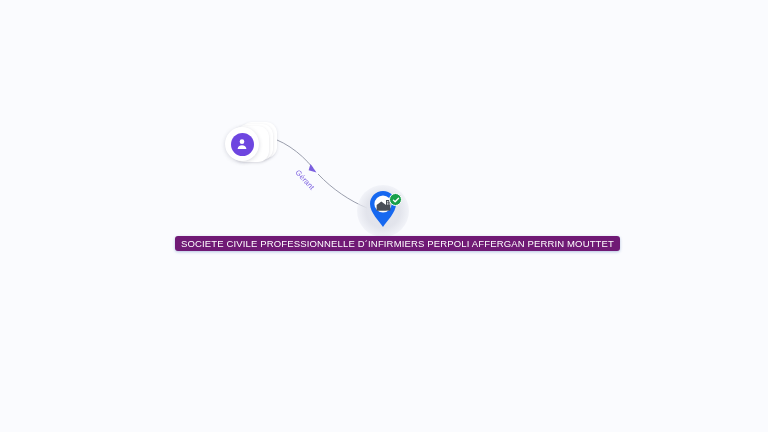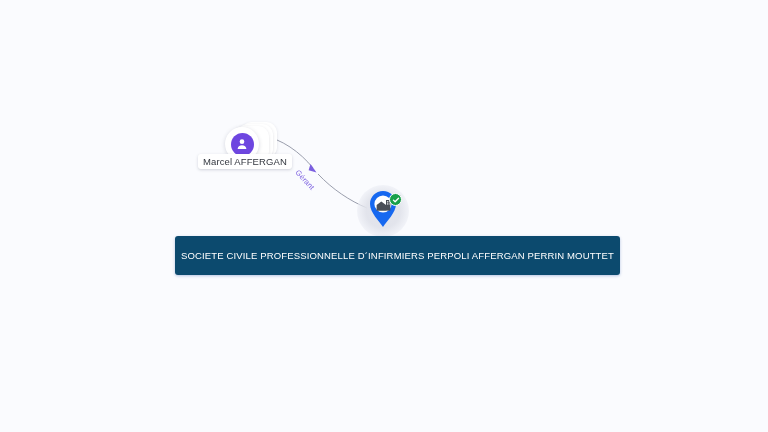--- a/index.html
+++ b/index.html
@@ -136,22 +136,22 @@
     align-items: center;
     justify-content: center;
   }
   .verified-badge svg { display: block; }
 
   #company-label {
     position: absolute;
     left: 175px;
     top: 236px;
     height: 15px;
-    padding: 12px 6px;
-    background: #0c4a6e;
+    padding: 0 6px;
+    background: #701a75;
     border-radius: 3px;
     box-shadow: 0 1px 3px rgba(20, 70, 160, 0.30);
     display: flex;
     align-items: center;
     white-space: nowrap;
     font-size: 9.5px;
     color: #ffffff;
     letter-spacing: 0.15px;
   }
 
@@ -188,23 +188,20 @@
     <div class="person-disc">
       <div class="avatar-circle">
         <svg width="14" height="14" viewBox="0 0 24 24" fill="#ffffff">
           <circle cx="12" cy="8" r="4"></circle>
           <path d="M4.5 20.5c0-4.1 3.4-6.5 7.5-6.5s7.5 2.4 7.5 6.5z"></path>
         </svg>
       </div>
     </div>
   </div>
 
-  <div id="person-label">
-    <span>Marcel AFFERGAN</span>
-  </div>
 
   <div id="company-node">
     <div class="pin-halo"></div>
     <div class="pin-shape">
       <svg width="28" height="38" viewBox="0 0 28 38">
         <path d="M14 1 C21.2 1 27 6.8 27 14 C27 22.5 17.5 31.5 14 37 C10.5 31.5 1 22.5 1 14 C1 6.8 6.8 1 14 1 Z" fill="#1668f0"></path>
         <circle cx="14" cy="14" r="8.6" fill="#ffffff"></circle>
       </svg>
     </div>
     <div class="pin-icon">

